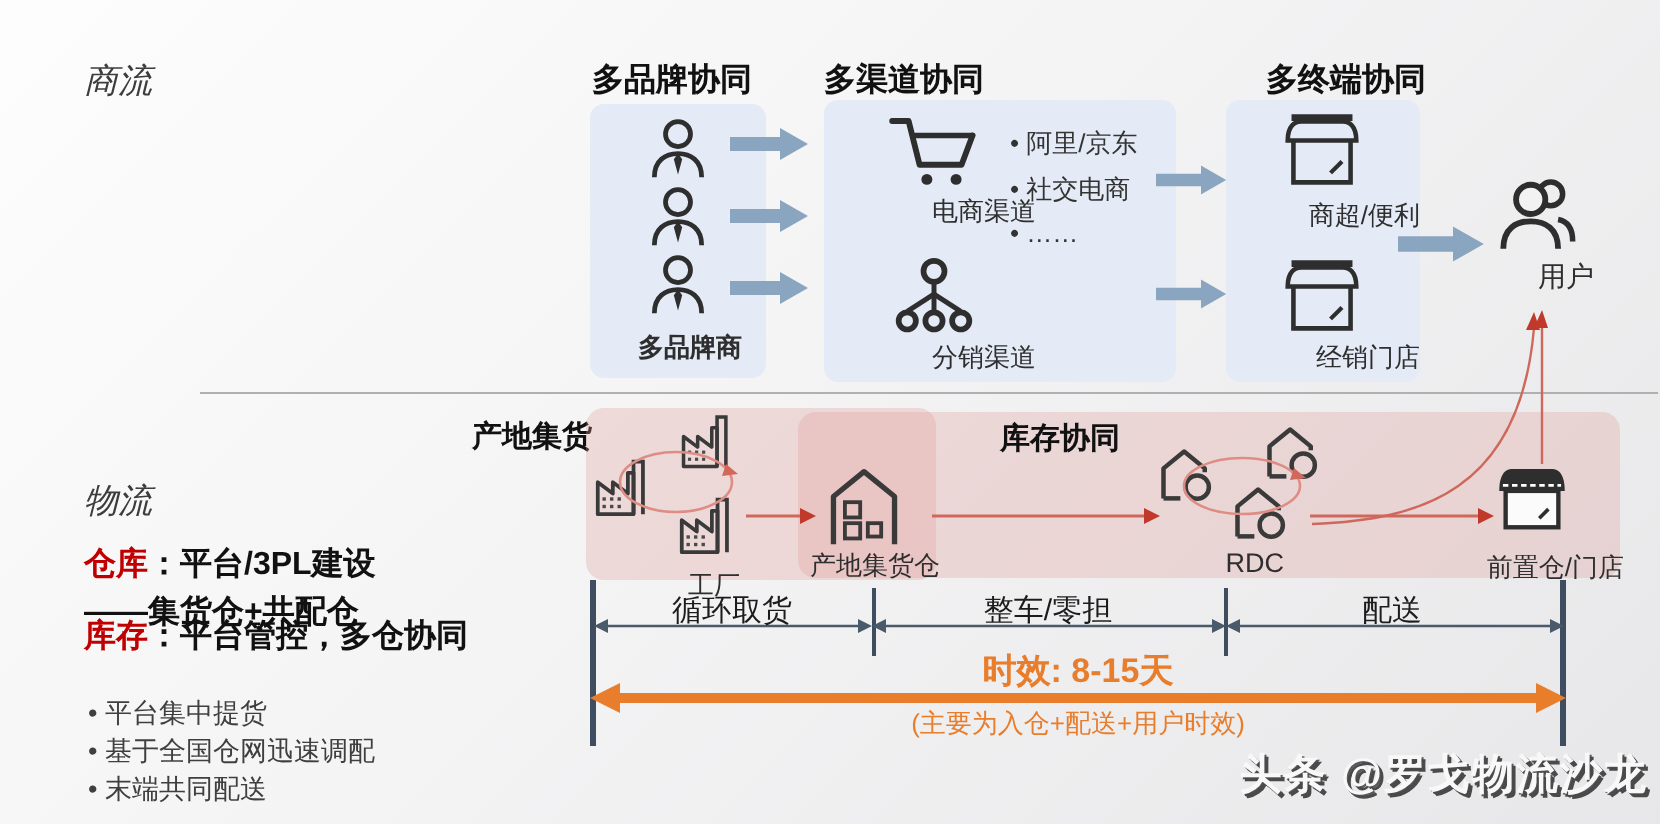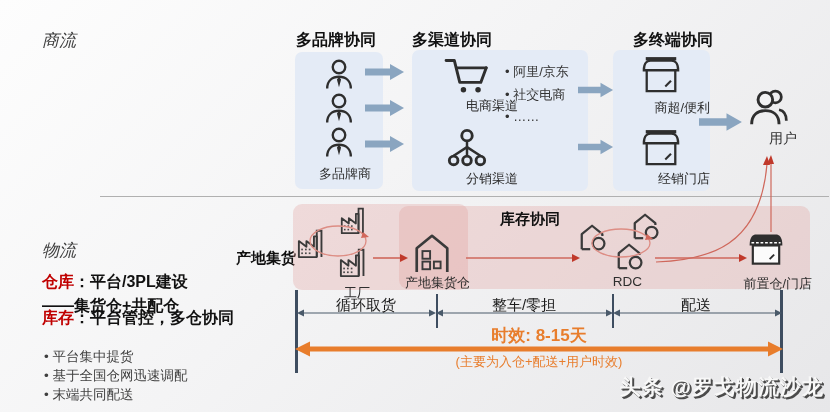--- a/index.html
+++ b/index.html
@@ -53,21 +53,21 @@
           <polygon points="24,27 27,31 24,42 21,31" fill="#2e2e2e"></polygon>
         </svg>
     </span>
     <span class="abs" style="left:27px;top:74px;">
       <svg width="34" height="32" viewBox="0 0 48 46">
           <circle cx="24" cy="13" r="9" fill="none" stroke="#2e2e2e" stroke-width="3.4"></circle>
           <path d="M7 44 C7 32 15 27 24 27 C33 27 41 32 41 44" fill="none" stroke="#2e2e2e" stroke-width="3.4"></path>
           <polygon points="24,27 27,31 24,42 21,31" fill="#2e2e2e"></polygon>
         </svg>
     </span>
-    <div class="abs node-label" style="left:0;top:113px;width:76px;">多品牌商</div>
+    <div class="abs node-label" style="left:0;top:113px;width:76px;font-weight:bold;">多品牌商</div>
   </div>
 
   <span class="abs" style="left:365px;top:63px;">
       <svg width="40" height="18" viewBox="0 0 40 18">
         <polygon points="0,5.5 25,5.5 25,1 39,9 25,17 25,12.5 0,12.5" fill="#8aa5c0"></polygon>
       </svg>
     </span>
   <span class="abs" style="left:365px;top:99px;">
       <svg width="40" height="18" viewBox="0 0 40 18">
         <polygon points="0,5.5 25,5.5 25,1 39,9 25,17 25,12.5 0,12.5" fill="#8aa5c0"></polygon>
@@ -161,21 +161,21 @@
 
   <div class="abs italic-label" style="left:42px;top:239px;">物流</div>
 
   <div class="abs note-line" style="left:42px;top:272px;"><span class="note-em">仓库</span><span>：平台/3PL建设</span></div>
   <div class="abs note-line" style="left:42px;top:296px;">——集货仓+共配仓</div>
   <div class="abs note-line" style="left:42px;top:308px;"><span class="note-em">库存</span><span>：平台管控，多仓协同</span></div>
   <div class="abs small-bullet" style="left:44px;top:348px;">• 平台集中提货</div>
   <div class="abs small-bullet" style="left:44px;top:367px;">• 基于全国仓网迅速调配</div>
   <div class="abs small-bullet" style="left:44px;top:386px;">• 末端共同配送</div>
 
-  <div class="abs flow-heading" style="left:236px;top:209px;margin-top:40px;">产地集货</div>
+  <div class="abs flow-heading" style="left:236px;top:209px;">产地集货</div>
 
   <div class="abs pink-panel" style="left:293px;top:204px;width:175px;height:86px;"></div>
   <div class="abs pink-panel" style="left:399px;top:206px;width:411px;height:83px;"></div>
 
   <div class="abs flow-heading" style="left:500px;top:210px;">库存协同</div>
 
   <span class="abs" style="left:338px;top:205px;">
     <svg width="34" height="30" viewBox="0 0 36 34">
         <path d="M3 32 V15 L11 21 V15 L19 21 V10 H22 V32 Z" fill="none" stroke="#3a3a3a" stroke-width="2" stroke-linejoin="round"></path>
         <path d="M22 32 V4 H27 V32" fill="none" stroke="#3a3a3a" stroke-width="2"></path>

